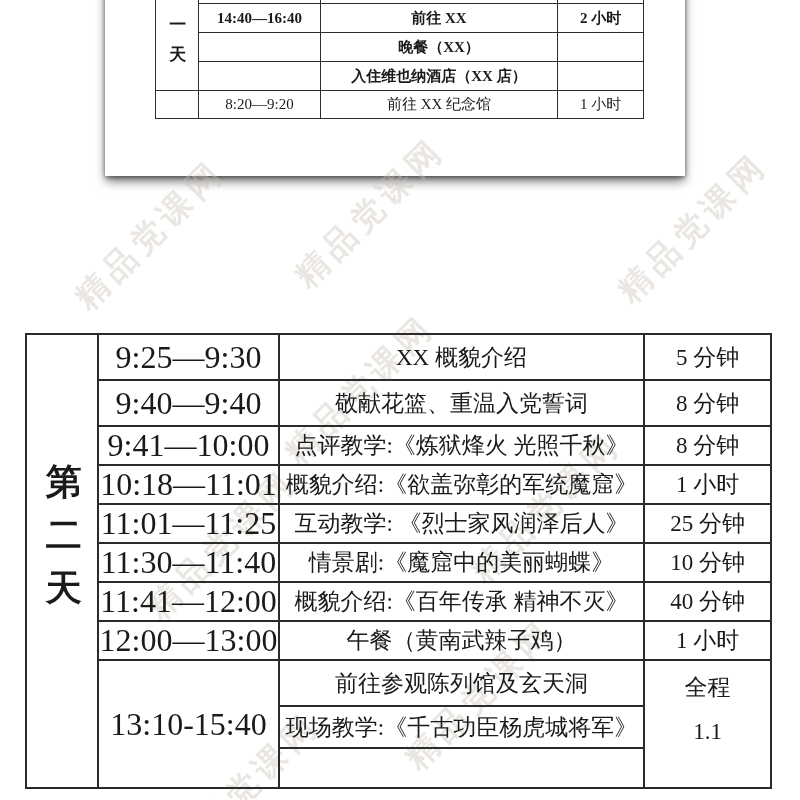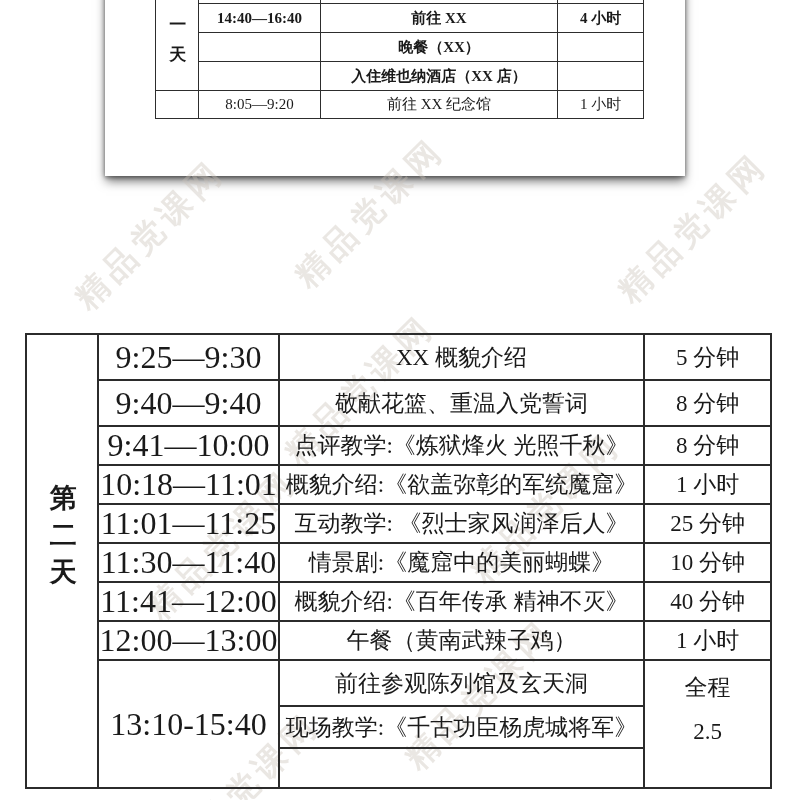--- a/index.html
+++ b/index.html
@@ -28,21 +28,21 @@
   .t1 td{border:1px solid #2d2d2d;}
   .t2{left:25px;top:333px;font-size:23px;}
   .t2 td{border:2px solid #2b2b2b;}
   .t2 td.time{font-size:32px;font-family:Liberation Serif, serif;}
   
   .h15{height:15px;} .h29{height:29px;font-weight:bold;} .h28{height:28px;}
   .h46{height:46px;} .h45{height:31px;} .h42{height:42px;margin-top:36px;} .h40{height:40px;}
   
   .vtext{width:1.1em;margin:0 auto;word-break:break-all;font-weight:bold;text-align:right;}
   .v1{font-size:17px;line-height:30px;}
-  .v2{font-size:27px;line-height:37px;position:relative;top:-26px;letter-spacing:0;}
+  .v2{font-size:36px;line-height:53px;position:relative;top:-26px;letter-spacing:0;}
   .two-line{white-space:pre-line;line-height:44px;position:relative;top:-14px;}
 </style>
 </head>
 <body>
 
 <div id="screen">
 
   <div class="paper"></div>
 
   <span class="wm" style="left:150px;top:235px">精品党课网</span>
@@ -66,35 +66,35 @@
       <td rowspan="4">
         <div class="vtext v1">一天</div>
       </td>
       <td></td>
       <td></td>
       <td></td>
     </tr>
     <tr class="h29">
       <td>14:40—16:40</td>
       <td>前往 XX</td>
-      <td>4 小时</td>
+      <td>2 小时</td>
     </tr>
     <tr class="h29">
       <td></td>
       <td>晚餐（XX）</td>
       <td></td>
     </tr>
     <tr class="h29">
       <td></td>
       <td>入住维也纳酒店（XX 店）</td>
       <td></td>
     </tr>
     <tr class="h28">
       <td></td>
-      <td>8:05—9:20</td>
+      <td>8:20—9:20</td>
       <td>前往 XX 纪念馆</td>
       <td>1 小时</td>
     </tr>
   </tbody>
     </table>
 
   <table class="t2">
     <colgroup>
       <col style="width:72px">
         <col style="width:181px">
@@ -143,21 +143,21 @@
     <tr class="h45">
       <td class="time">12:00—13:00</td>
       <td>午餐（黄南武辣子鸡）</td>
       <td>1 小时</td>
     </tr>
     <tr class="h46">
       <td class="time" rowspan="3">13:10-15:40</td>
       <td>前往参观陈列馆及玄天洞</td>
       <td rowspan="3">
         <div class="two-line">全程
-2.5</div>
+1.1</div>
       </td>
     </tr>
     <tr class="h42">
       <td>现场教学:《千古功臣杨虎城将军》</td>
     </tr>
     <tr class="h40">
       <td></td>
     </tr>
   </tbody>
     </table>

